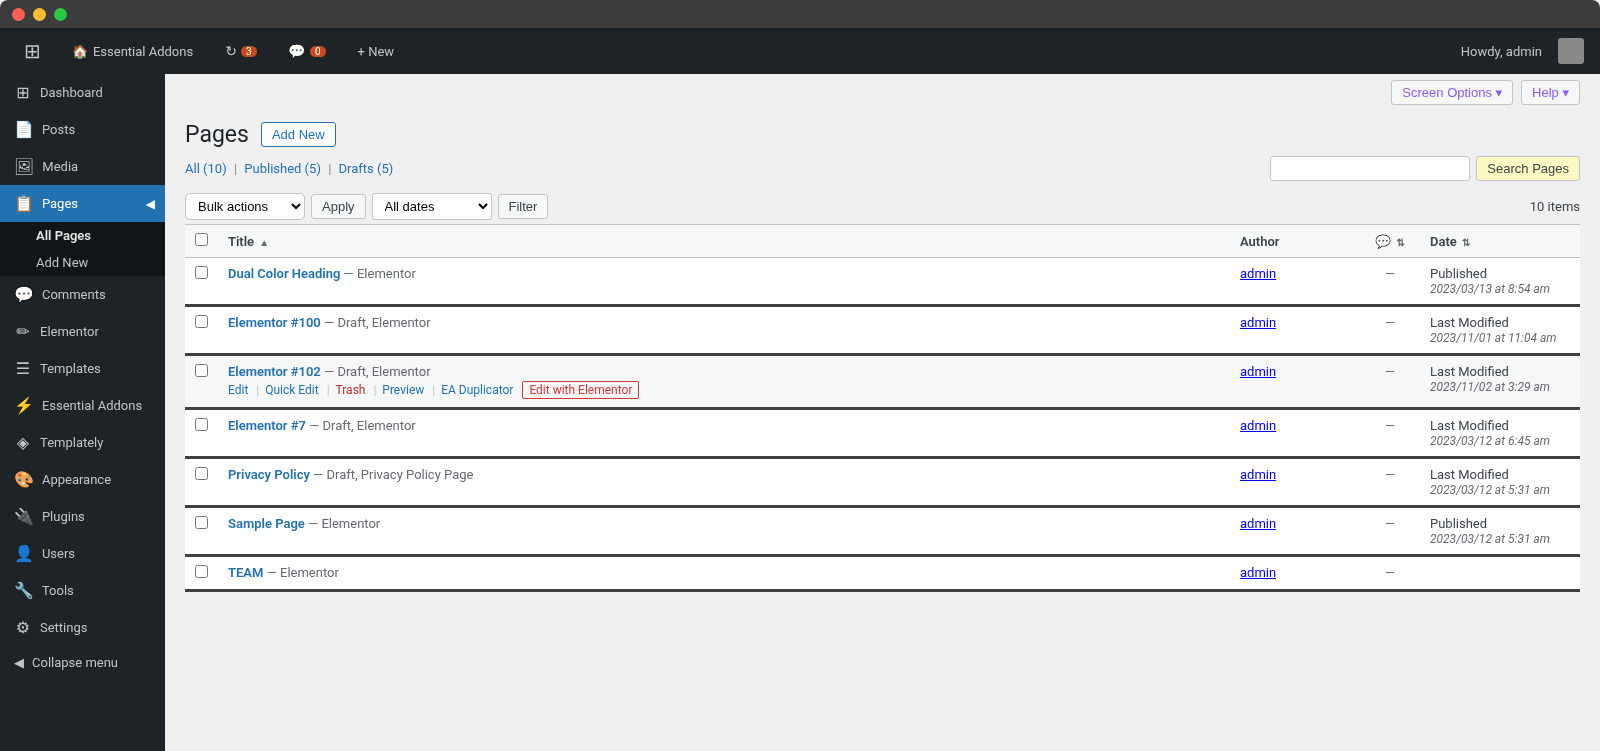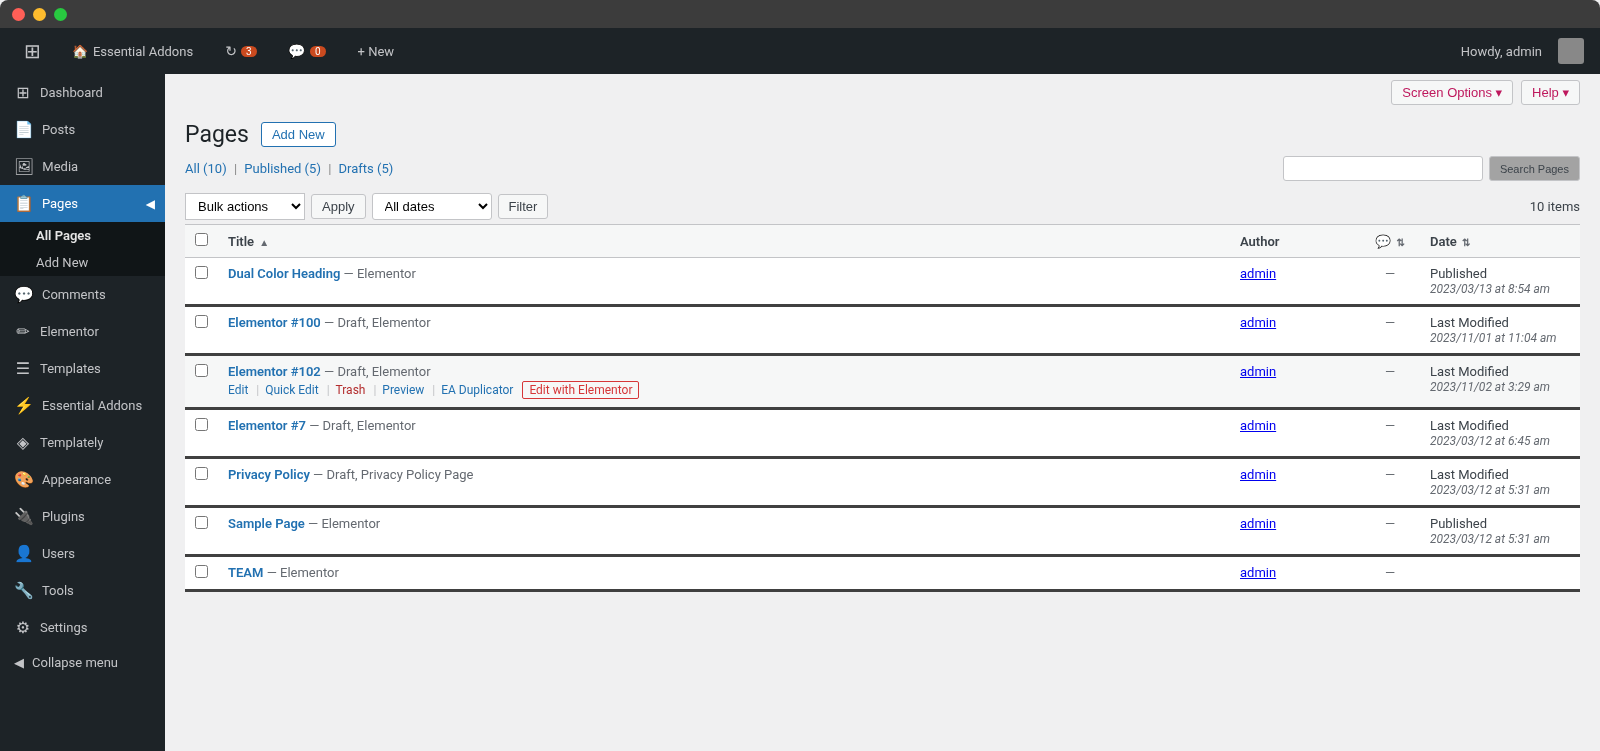--- a/index.html
+++ b/index.html
@@ -32,33 +32,33 @@
     .sidebar-submenu-item.active { color: #e5e5e5; font-weight: 600; }
     .collapse-menu { padding: 9px 10px 9px 14px; font-size: 13px; color: #c3c4c7; cursor: pointer; display: flex; align-items: center; gap: 8px; margin-top: auto; }
 
     
     .main-content { flex: 1; overflow-y: auto; padding: 0; background: #f0f0f1; }
     .page-title-area { display: flex; align-items: center; gap: 12px; padding: 16px 20px 0; }
     .page-title { font-size: 23px; font-weight: 400; color: #1d2327; }
     .add-new-btn { background: #fff; border: 1px solid #2271b1; color: #2271b1; padding: 4px 10px; font-size: 13px; cursor: pointer; border-radius: 3px; }
 
     .screen-options-bar { display: flex; justify-content: flex-end; padding: 6px 20px 0; gap: 8px; }
-    .screen-options-btn { background: #f6f7f7; border: 1px solid #c3c4c7; color: #be185d; padding: 4px 10px; font-size: 13px; cursor: pointer; border-radius: 3px; }
+    .screen-options-btn { background: #f6f7f7; border: 1px solid #c3c4c7; color: #8b5cf6; padding: 4px 10px; font-size: 13px; cursor: pointer; border-radius: 3px; }
 
     .filter-bar { padding: 8px 20px; display: flex; align-items: center; gap: 20px; }
     .filter-links { font-size: 13px; color: #3c434a; }
     .filter-links a { color: #2271b1; text-decoration: none; }
     .filter-links .sep { margin: 0 4px; color: #888; }
 
     .search-area { margin-left: auto; display: flex; gap: 6px; }
     .search-input { border: 1px solid #c3c4c7; padding: 4px 8px; font-size: 13px; width: 200px; border-radius: 3px; }
-    .search-btn { background: #a3a3a3; border: 1px solid #c3c4c7; color: #3c434a; padding: 4px 10px; font-size: 11px; cursor: pointer; border-radius: 3px; }
+    .search-btn { background: #fef9c3; border: 1px solid #c3c4c7; color: #3c434a; padding: 4px 10px; font-size: 13px; cursor: pointer; border-radius: 3px; }
 
     .actions-bar { padding: 4px 20px; display: flex; align-items: center; gap: 6px; }
-    .bulk-select { border: 1px solid #c3c4c7; padding: 4px 8px; font-size: 13px; border-radius: 0; background: #fff; min-width: 120px; }
+    .bulk-select { border: 1px solid #c3c4c7; padding: 4px 8px; font-size: 13px; border-radius: 5px; background: #fff; min-width: 120px; }
     .apply-btn { background: #f6f7f7; border: 1px solid #c3c4c7; color: #3c434a; padding: 4px 10px; font-size: 13px; cursor: pointer; border-radius: 3px; }
     .date-select { border: 1px solid #c3c4c7; padding: 4px 8px; font-size: 13px; border-radius: 3px; background: #fff; min-width: 120px; }
     .filter-btn { background: #f6f7f7; border: 1px solid #c3c4c7; color: #3c434a; padding: 4px 10px; font-size: 13px; cursor: pointer; border-radius: 3px; }
     .items-count { margin-left: auto; font-size: 13px; color: #3c434a; }
 
     
     .pages-table { width: calc(100% - 40px); margin: 0 20px; border-collapse: collapse; background: #fff; }
     .pages-table th { background: #f6f7f7; border-top: 1px solid #c3c4c7; border-bottom: 1px solid #c3c4c7; padding: 8px 10px; text-align: left; font-weight: 600; font-size: 13px; color: #3c434a; }
     .pages-table th.cb { width: 30px; }
     .pages-table th.title-col { }

